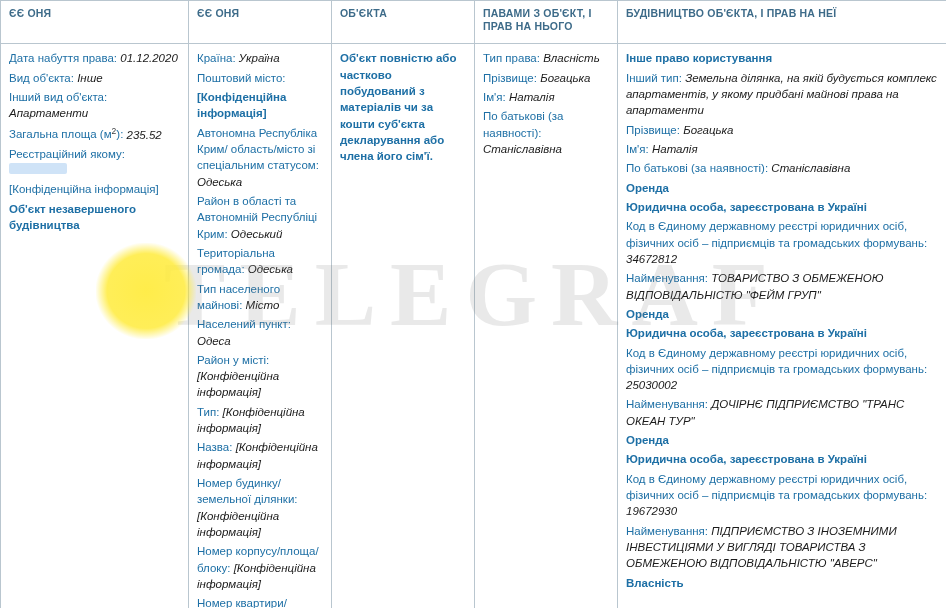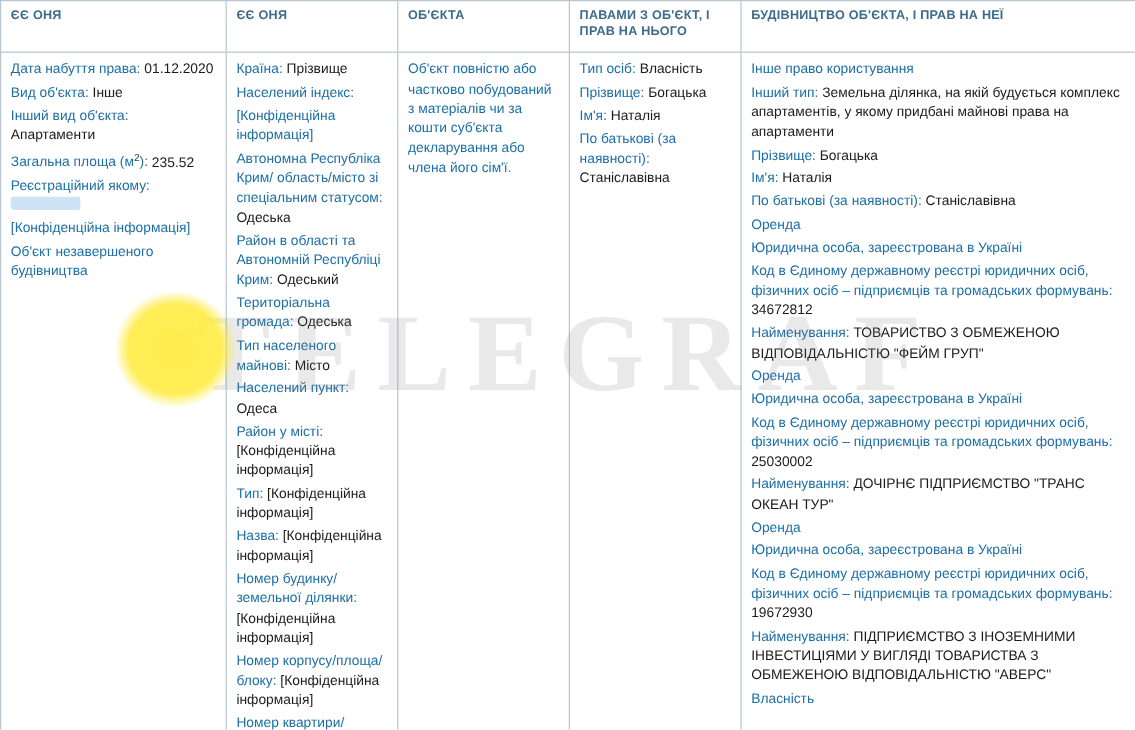--- a/index.html
+++ b/index.html
@@ -53,23 +53,25 @@
     font-size: 11.5px;
     line-height: 1.42;
     color: #3c4043;
   }
   .lbl {
     color: #1d6fa5;
     margin-top: 48px;
   }
   .val {
     color: #1b1b1b;
+    font-style: italic;
   }
   .plain {
     color: #1d6fa5;
+    font-weight: bold;
   }
   .line {
     margin: 0 0 3px 0;
   }
   .line.gap {
     margin-top: 2px;
   }
   .redacted {
     display: inline-block;
     background: #cfe3f7;
@@ -153,22 +155,22 @@
               <div class="line"><span class="lbl">Вид об'єкта:</span> <span class="val">Інше</span></div>
               <div class="line"><span class="lbl">Інший вид об'єкта:</span> <span class="val">Апартаменти</span></div>
               <div class="line"><span class="lbl">Загальна площа (м</span><span class="sup">2</span><span class="lbl">):</span> <span class="val">235.52</span></div>
               <div class="line"><span class="lbl">Реєстраційний якому:</span> <span class="redacted r1">&nbsp;</span></div>
               <div class="line"><span class="lbl">[Конфіденційна інформація]</span></div>
               <div class="line"><span class="plain">Об'єкт незавершеного будівництва</span></div>
             </div>
         </td>
         <td class="cell">
           <div>
-              <div class="line"><span class="lbl">Країна:</span> <span class="val">Прізвище</span></div>
-              <div class="line"><span class="lbl">Населений індекс:</span></div>
+              <div class="line"><span class="lbl">Країна:</span> <span class="val">Україна</span></div>
+              <div class="line"><span class="lbl">Поштовий місто:</span></div>
               <div class="line"><span class="plain">[Конфіденційна інформація]</span></div>
               <div class="line"><span class="lbl">Автономна Республіка Крим/ область/місто зі спеціальним статусом:</span> <span class="val">Одеська</span></div>
               <div class="line"><span class="lbl">Район в області та Автономній Республіці Крим:</span> <span class="val">Одеський</span></div>
               <div class="line"><span class="lbl">Територіальна громада:</span> <span class="val">Одеська</span></div>
               <div class="line"><span class="lbl">Тип населеного майнові:</span> <span class="val">Місто</span></div>
               <div class="line"><span class="lbl">Населений пункт:</span> <span class="val">Одеса</span></div>
               <div class="line"><span class="lbl">Район у місті:</span> <span class="val">[Конфіденційна інформація]</span></div>
               <div class="line"><span class="lbl">Тип:</span> <span class="val">[Конфіденційна інформація]</span></div>
               <div class="line"><span class="lbl">Назва:</span> <span class="val">[Конфіденційна інформація]</span></div>
               <div class="line"><span class="lbl">Номер будинку/земельної ділянки:</span> <span class="val">[Конфіденційна інформація]</span></div>
@@ -176,21 +178,21 @@
               <div class="line"><span class="lbl">Номер квартири/кімнати/гаражу:</span> </div>
             </div>
         </td>
         <td class="cell">
           <div>
               <div class="line"><span class="plain">Об'єкт повністю або частково побудований з матеріалів чи за кошти суб'єкта декларування або члена його сім'ї.</span></div>
             </div>
         </td>
         <td class="cell">
           <div>
-              <div class="line"><span class="lbl">Тип осіб:</span> <span class="val">Власність</span></div>
+              <div class="line"><span class="lbl">Тип права:</span> <span class="val">Власність</span></div>
               <div class="line"><span class="lbl">Прізвище:</span> <span class="val">Богацька</span></div>
               <div class="line"><span class="lbl">Ім'я:</span> <span class="val">Наталія</span></div>
               <div class="line"><span class="lbl">По батькові (за наявності):</span> <span class="val">Станіславівна</span></div>
             </div>
         </td>
         <td class="cell">
           <div>
               <div class="line"><span class="plain">Інше право користування</span></div>
               <div class="line"><span class="lbl">Інший тип:</span> <span class="val">Земельна ділянка, на якій будується комплекс апартаментів, у якому придбані майнові права на апартаменти</span></div>
               <div class="line"><span class="lbl">Прізвище:</span> <span class="val">Богацька</span></div>

